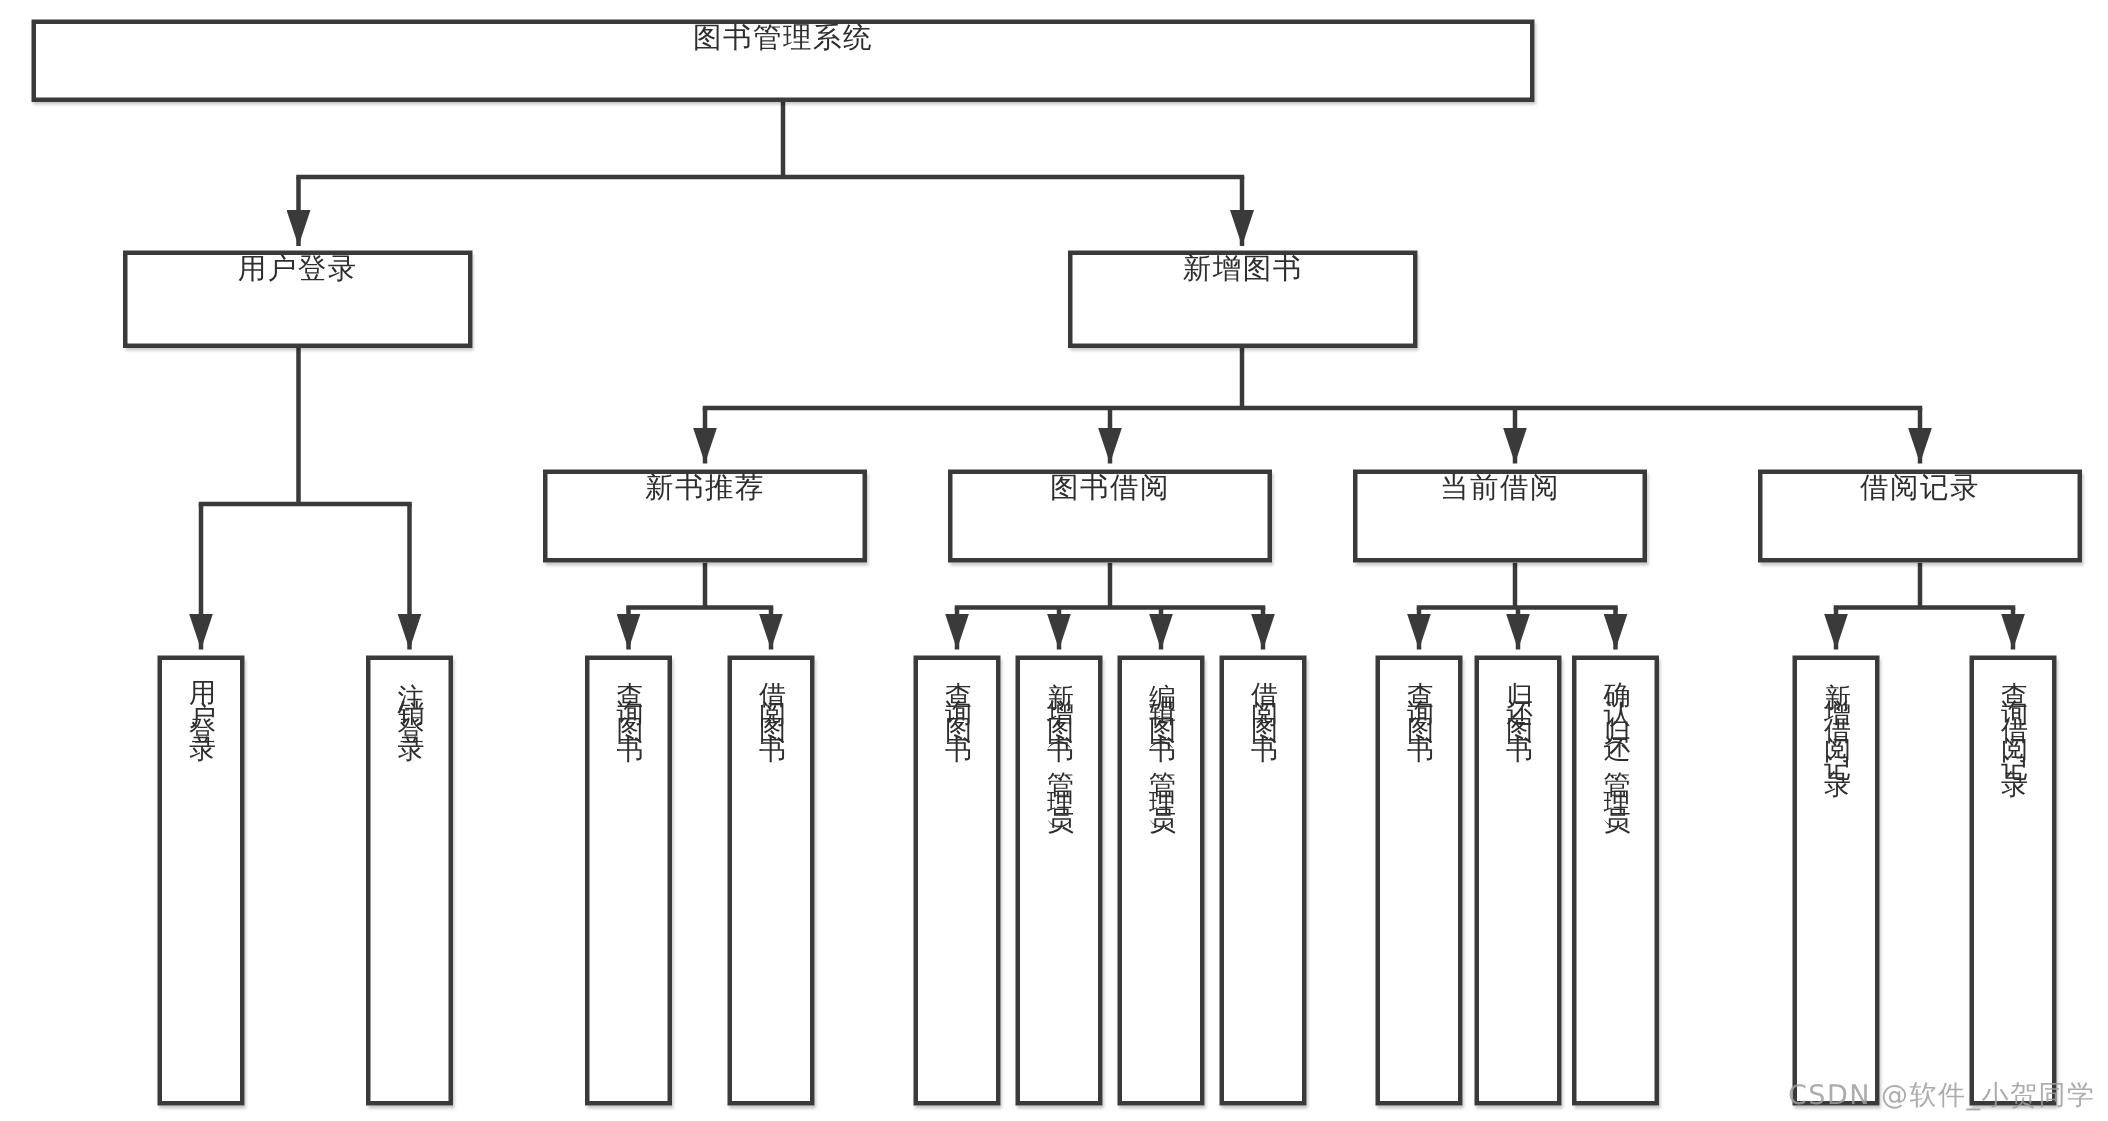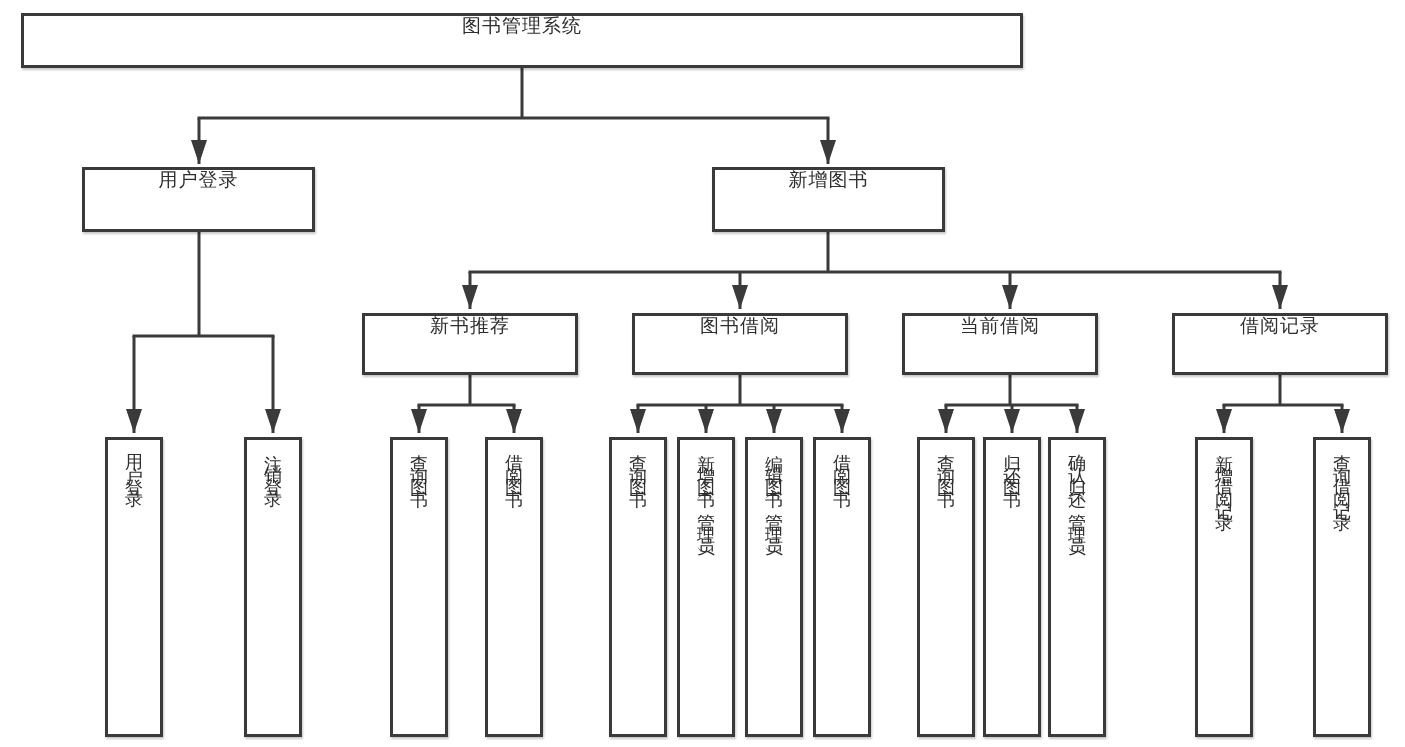--- a/index.html
+++ b/index.html
@@ -174,14 +174,15 @@
     <span class="lbl">确认归还（管理员）</span>
   </div>
 
   <div class="box vbox" style="left:1195px">
     <span class="lbl">新增借阅记录</span>
   </div>
   <div class="box vbox" style="left:1313px">
     <span class="lbl">查询借阅记录</span>
   </div>
 
+  <div class="watermark">CSDN @软件_小贺同学</div>
 
 </div>
 
 </body></html>

